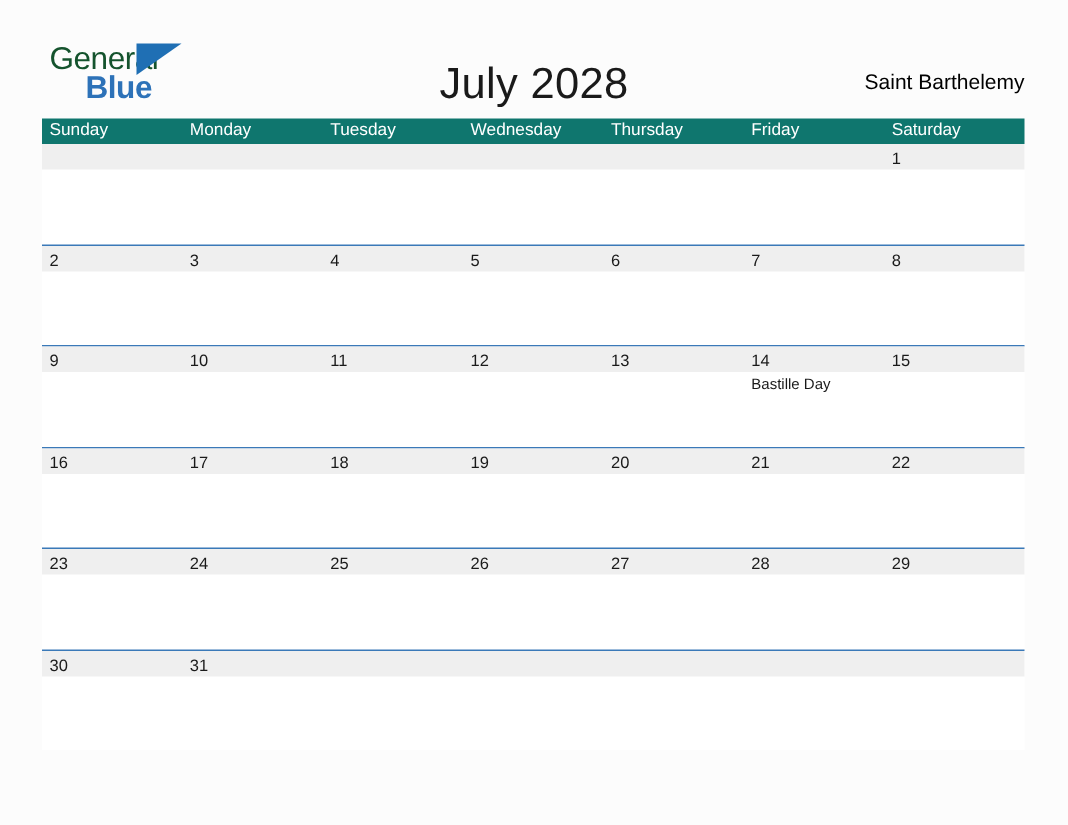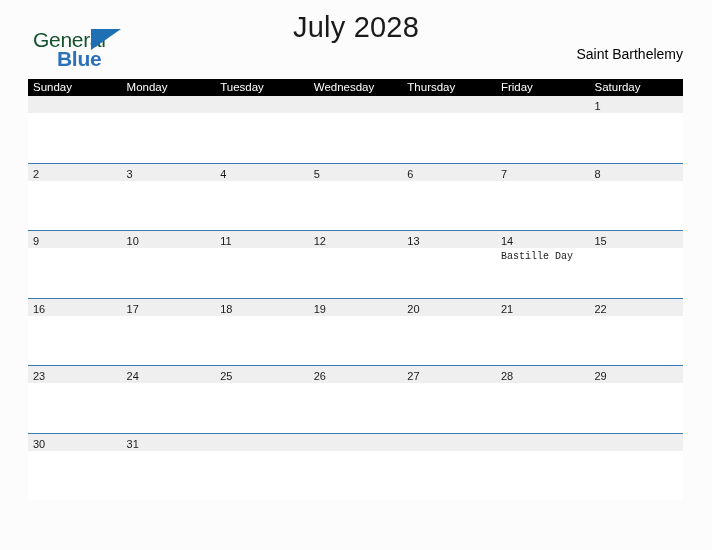--- a/index.html
+++ b/index.html
@@ -54,21 +54,21 @@
     height: 0;
     border-top: 0 solid transparent;
     border-left: 30px solid #1f6fb4;
     border-bottom: 21px solid transparent;
   }
 
   .cal-title {
     position: absolute;
     left: 0;
     right: 0;
-    top: 11px;
+    top: 40px;
     text-align: center;
     font-size: 29px;
     color: #1a1a1a;
     font-weight: normal;
     letter-spacing: 0.2px;
     font-family: "Liberation Sans", sans-serif;
   }
   .cal-location {
     position: absolute;
     right: 29px;
@@ -81,21 +81,21 @@
   
   .calendar {
     position: absolute;
     left: 28px;
     top: 79px;
     width: 655px;
   }
 
   .weekday-row {
     display: flex;
-    background: #000000;
+    background: #0f766e;
     height: 17px;
   }
   .weekday-cell {
     flex: 1 1 0;
     color: #ffffff;
     font-size: 11.5px;
     line-height: 17px;
     padding-left: 5px;
     box-sizing: border-box;
     overflow: hidden;
@@ -137,21 +137,21 @@
     flex: 1 1 0;
     box-sizing: border-box;
     padding-left: 5px;
     padding-top: 2px;
     overflow: hidden;
   }
   .event-text {
     font-size: 10px;
     line-height: 13px;
     color: #1a1a1a;
-    font-family: Liberation Mono, monospace;
+    font-family: Liberation Sans, sans-serif;
     white-space: nowrap;
   }
 </style>
 </head>
 <body>
 
 <div class="header">
 
   <div class="logo">
     <span class="logo-general">General</span>

